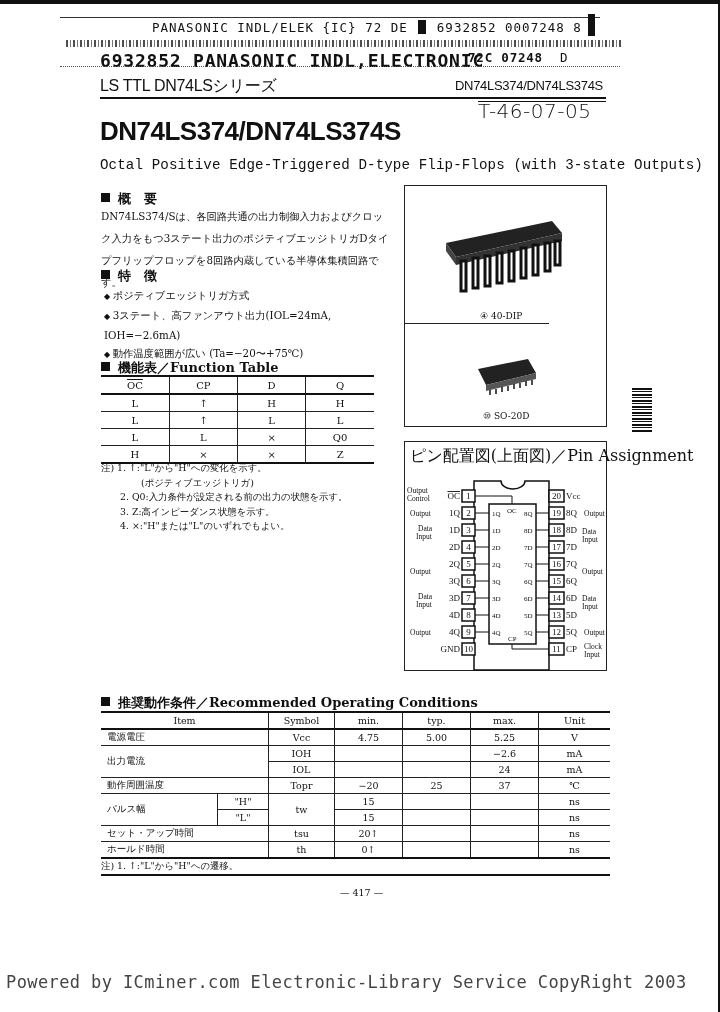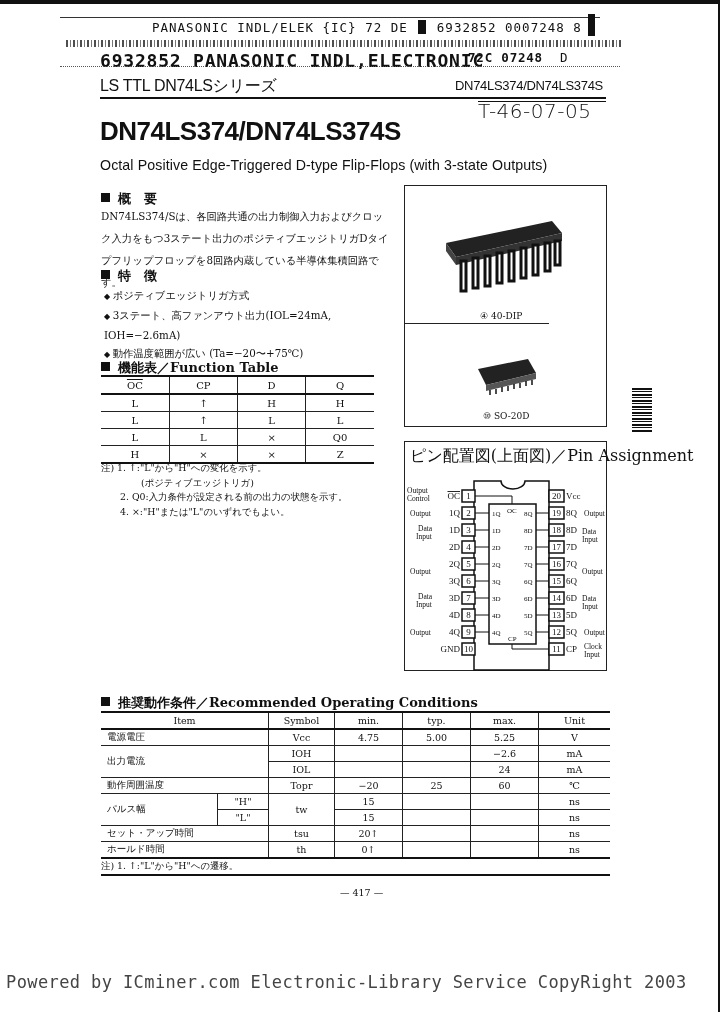--- a/index.html
+++ b/index.html
@@ -1,20 +1,20 @@
 <!DOCTYPE html>
 <html><head>
 <meta charset="utf-8">
 <style>
   html,body{margin:0;padding:0;background:#fff;}
   body{width:720px;height:1012px;position:relative;overflow:hidden;color:#111;font-family:"DejaVu Serif",serif;}
   .abs{position:absolute;}
   .mono{font-family:"DejaVu Sans Mono",monospace;}
   .sans{font-family:"Liberation Sans",sans-serif;}
-  .serif{font-family:Liberation Sans, sans-serif;}
+  .serif{font-family:Liberation Mono, monospace;}
 
   
   #topbar{left:0;top:0;width:720px;height:4px;background:#111;}
   #hdr1{left:152px;top:20px;font-size:12.5px;letter-spacing:1px;}
   #hdr1-box2{left:588px;top:14px;width:7px;height:22px;background:#111;}
   #hdr1-line{left:60px;top:17px;width:540px;border-top:1px solid #333;}
   #noise{left:66px;top:40px;width:555px;height:7px;background:repeating-linear-gradient(90deg,#222 0 2px,#fff 2px 4px,#555 4px 5px,#fff 5px 7px);opacity:.8;}
   #hdr2{left:100px;top:50px;font-size:18px;font-weight:bold;letter-spacing:.8px;}
   #hdr2-right{left:440px;top:50px;font-size:12.5px;font-weight:bold;letter-spacing:.8px;}
   #hdr2-d{left:560px;top:50px;font-size:12.5px;}
@@ -186,20 +186,21 @@
     <td>×</td>
     <td>×</td>
     <td>Z</td>
   </tr>
 </tbody>
   </table>
 <div class="abs" id="ft-notes">
   <div><span>注) 1.</span> <span>↑:"L"から"H"への変化を示す。</span></div>
   <div class="i" style="padding-left:40px"><span>(ポジティブエッジトリガ)</span></div>
   <div class="j"><span>2.</span> <span>Q0:入力条件が設定される前の出力の状態を示す。</span></div>
+  <div class="j"><span>3.</span> <span>Z:高インピーダンス状態を示す。</span></div>
   <div class="j"><span>4.</span> <span>×:"H"または"L"のいずれでもよい。</span></div>
 </div>
 
 <div class="abs" id="pin-box"></div>
 <div class="abs" id="pin-h">ピン配置図(上面図)／Pin Assignment</div>
 <svg class="abs pin-svg" width="203" height="230" style="font-family:'Liberation Serif',serif;">
 
   <path d="M70,40 L97,40 A12,8 0 0 0 121,40 L145,40 L145,229 L70,229 Z" fill="none" stroke="#111" stroke-width="1.5"></path>
 
   <rect x="85" y="63" width="47" height="140" fill="none" stroke="#111" stroke-width="1.5"></rect>
@@ -371,21 +372,21 @@
     <td></td>
     <td></td>
     <td>24</td>
     <td>mA</td>
   </tr>
   <tr>
     <td colspan="2" class="item">動作周囲温度</td>
     <td>Topr</td>
     <td>−20</td>
     <td>25</td>
-    <td>60</td>
+    <td>37</td>
     <td>℃</td>
   </tr>
   <tr>
     <td rowspan="2" class="item" style="width:110px">パルス幅</td>
     <td>"H"</td>
     <td rowspan="2">tw</td>
     <td>15</td>
     <td></td>
     <td></td>
     <td>ns</td>

